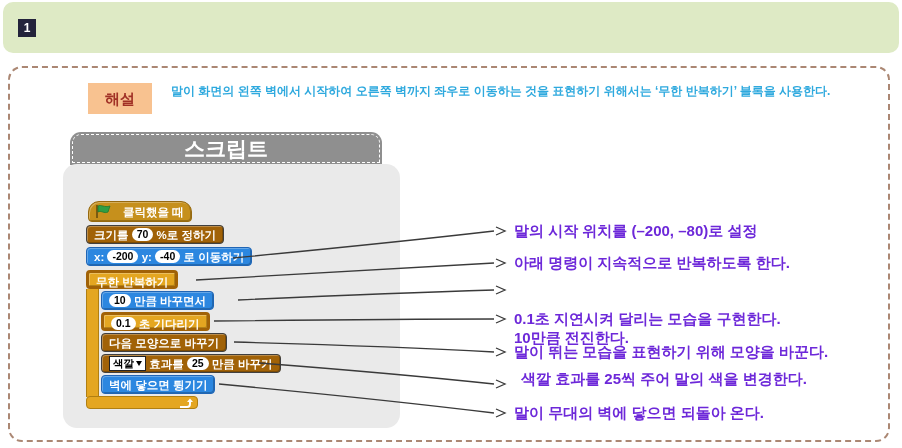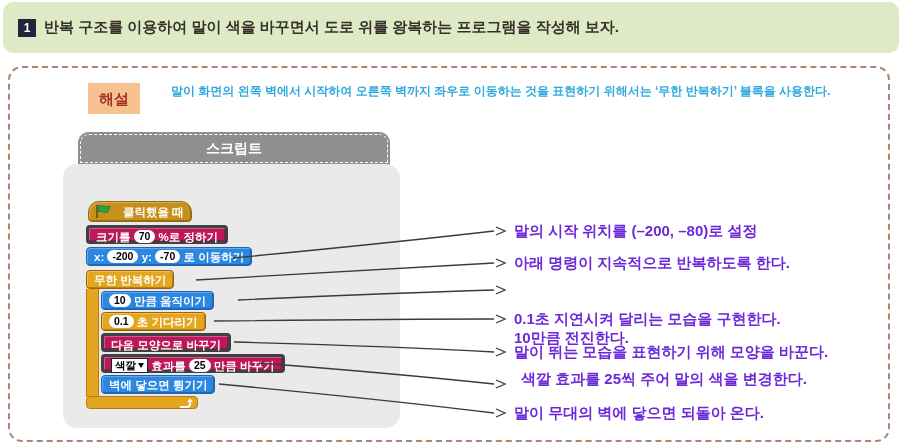--- a/index.html
+++ b/index.html
@@ -19,51 +19,51 @@
     margin-right:8px;flex:0 0 auto;
   }
   .banner-text{font-size:15px;font-weight:600;color:#37302A;}
   
   .dashed-box{
     position:absolute;left:8px;top:66px;width:882px;height:376px;
     border:2px dashed #AB8773;border-radius:14px;background:#fff;box-sizing:border-box;
   }
   
   .exp-badge{
-    position:absolute;left:88px;top:83px;width:52px;height:31px;
+    position:absolute;left:88px;top:83px;width:64px;height:31px;
     background:#F8C290;color:#A13126;font-size:15px;font-weight:bold;
     text-align:center;line-height:31px;
   }
   .exp-text{
     position:absolute;left:147px;top:77px;width:740px;
     font-size:12px;font-weight:600;color:#2EA9DE;line-height:29px;margin-left:24px;
   }
   
   .panel-header{
-    position:absolute;left:80px;top:134px;width:308px;height:29px;
+    position:absolute;left:72px;top:134px;width:308px;height:29px;
     background:#8F8F8F;border:1px dashed #FFFFFF;border-radius:9px 9px 0 0;
     box-shadow:0 0 0 2px #8F8F8F;box-sizing:border-box;
-    color:#fff;font-size:14px;font-weight:bold;text-align:center;line-height:27px;
+    color:#fff;font-size:21px;font-weight:bold;text-align:center;line-height:27px;
   }
   .panel-body{
     position:absolute;left:63px;top:164px;width:337px;height:264px;
     background:#EAEAEA;border-radius:14px;
   }
   
   .block{
     position:absolute;height:19px;line-height:19px;border-radius:4px;
     padding:0 7px;color:#fff;font-weight:bold;font-size:11.5px;white-space:nowrap;
     box-shadow:inset -1px -1px 0 rgba(0,0,0,.22), inset 1px 1px 0 rgba(255,255,255,.28);
     box-sizing:border-box;
   }
   .events{background:#C6901C;border:1px solid #96690F;}
   .hat{border-radius:11px 11px 4px 4px;height:21px;line-height:20px;display:flex;align-items:center;gap:12px;}
-  .looks{background:#be185d;border:3px solid #404040;}
+  .looks{background:#a16207;border:1px solid #404040;}
   .motion{background:#2C87E0;border:1px solid #2065B5;}
-  .control{background:#E4A621;border:1px solid #a16207;}
+  .control{background:#E4A621;border:3px solid #a16207;}
   .pill{
     display:inline-block;background:#fff;color:#000;border-radius:8px;
     padding:0 5px;font-size:10.5px;height:13px;line-height:13px;
     vertical-align:1px;font-weight:bold;
   }
   .dropdown{
     display:inline-block;background:#fff;color:#000;border:1px solid #222;
     padding:0 3px;font-size:10.5px;height:13px;line-height:12px;
     vertical-align:1px;font-weight:bold;
   }
@@ -81,47 +81,46 @@
   .annotation{
     position:absolute;left:514px;font-size:15px;font-weight:600;color:#6d28d9;white-space:nowrap;
   }
   .connector-svg{position:absolute;left:0;top:0;pointer-events:none;}
 </style>
 </head>
 <body>
 
 <div class="banner">
   <div class="banner-badge">1</div>
-  <div class="banner-text">반복 구조를 이용하여 말이 색을 바꾸면서 도로 위를 왕복하는 프로그램을 작성해 보자.</div>
 </div>
 
 <div class="dashed-box"></div>
 
 <div class="exp-badge">해설</div>
 <div class="exp-text">말이 화면의 왼쪽 벽에서 시작하여 오른쪽 벽까지 좌우로 이동하는 것을 표현하기 위해서는 ‘무한 반복하기’ 블록을 사용한다.</div>
 
 <div class="panel-header">스크립트</div>
 <div class="panel-body"></div>
 
 <div class="block events hat" style="left:88px;top:201px;">
   <svg width="15" height="13" viewBox="0 0 15 13">
     <path d="M1 0 L1 13" stroke="#7A5A10" stroke-width="2"></path>
     <path d="M2 1 C5 -1 8 3 14 1 L12 7 C8 9 5 5 2 7 Z" fill="#2E9E44" stroke="#1E7A30" stroke-width="0.8"></path>
   </svg>
   <span>클릭했을 때</span>
 </div>
 
 <div class="block looks" style="left:86px;top:225px;"><span>크기를</span> <span class="pill">70</span> <span>%로 정하기</span></div>
 
-<div class="block motion" style="left:86px;top:247px;"><span>x:</span> <span class="pill">-200</span> <span>y:</span> <span class="pill">-70</span> <span>로 이동하기</span></div>
+<div class="block motion" style="left:86px;top:247px;"><span>x:</span> <span class="pill">-200</span> <span>y:</span> <span class="pill">-40</span> <span>로 이동하기</span></div>
 
 <div class="block control" style="left:86px;top:270px;"><span>무한 반복하기</span></div>
 <div class="c-arm"></div>
 
-<div class="block motion" style="left:101px;top:291px;"><span class="pill">10</span> <span>만큼 움직이기</span></div>
+<div class="block motion" style="left:101px;top:291px;"><span class="pill">10</span> <span>만큼 바꾸면서</span></div>
 
 <div class="block control" style="left:101px;top:312px;"><span class="pill">0.1</span> <span>초 기다리기</span></div>
 
 <div class="block looks" style="left:101px;top:333px;"><span>다음 모양으로 바꾸기</span></div>
 
 <div class="block looks" style="left:101px;top:354px;"><span class="dropdown"><span>색깔</span><span class="caret"></span></span> <span>효과를</span> <span class="pill">25</span> <span>만큼 바꾸기</span></div>
 
 <div class="block motion" style="left:101px;top:375px;"><span>벽에 닿으면 튕기기</span></div>
 
 <div class="c-bottom">

